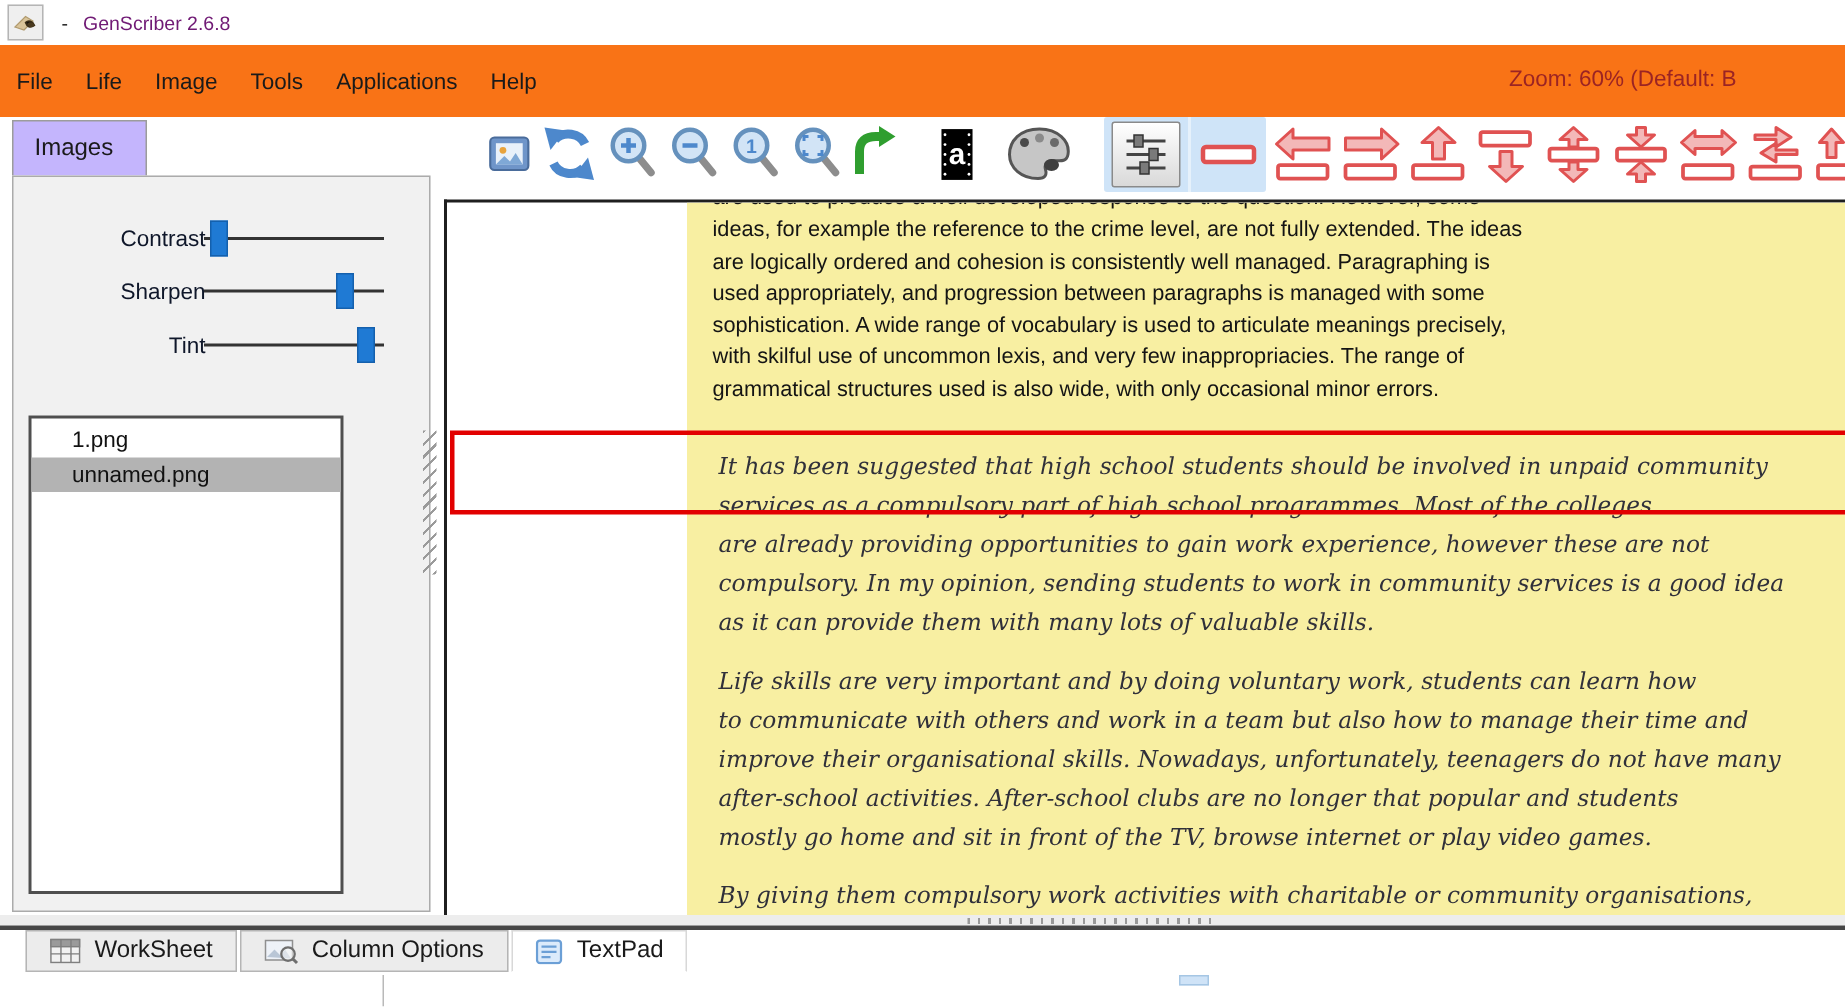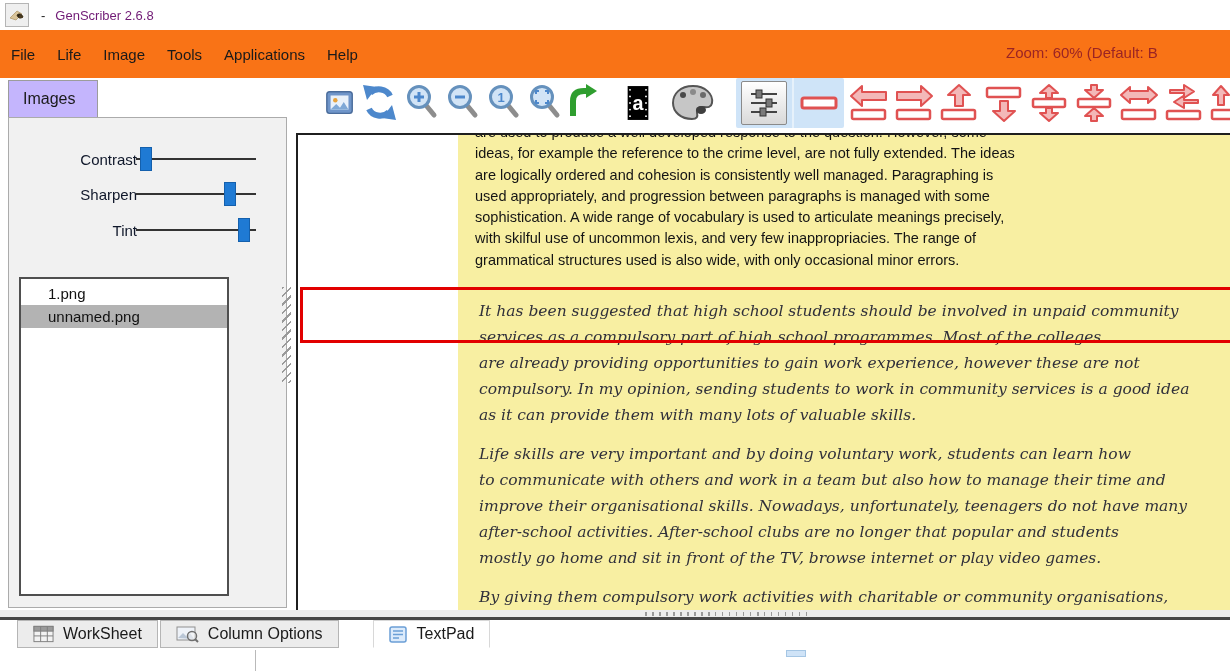--- a/index.html
+++ b/index.html
@@ -58,21 +58,21 @@
   .typed{margin-top:-13px;margin-left:17px;font-size:14.5px;line-height:21.3px;color:#141414;white-space:nowrap;}
   .hand{margin-top:27px;margin-left:21px;font-family:"DejaVu Serif",serif;font-style:italic;
         font-size:15.5px;line-height:26px;color:#30303a;white-space:nowrap;}
   .hand .para{margin-bottom:13px;}
   .redbox{left:300px;top:287px;width:940px;height:50px;border:3px solid #e20000;z-index:5;background:transparent;}
 
   
   .tabbar{left:0;top:620px;width:998px;height:30px;background:#fff;display:flex;align-items:flex-start;padding-left:17px;box-sizing:border-box;}
   .btab{height:28px;display:flex;align-items:center;gap:9px;padding:0 15px;font-size:16px;
         background:#ececec;border:1px solid #b5b5b5;box-sizing:border-box;margin-right:2px;}
-  .btab.active{background:#fff;border-color:#d8d8d8;border-bottom-color:#fff;margin-left:32px;}
+  .btab.active{background:#fff;border-color:#d8d8d8;border-bottom-color:#fff;}
   .bottomstrip{left:0;top:650px;width:1230px;height:21px;background:#fff;}
   .bvline{position:absolute;left:255px;top:0;width:1px;height:21px;background:#b9b9b9;}
   .bbluechip{position:absolute;left:786px;top:0;width:20px;height:7px;background:#cfe3f7;border:1px solid #a5c6e4;box-sizing:border-box;}
 
   svg{display:block;}
   .ric{width:40px;height:40px;}
 </style>
 </head>
 <body>
 

